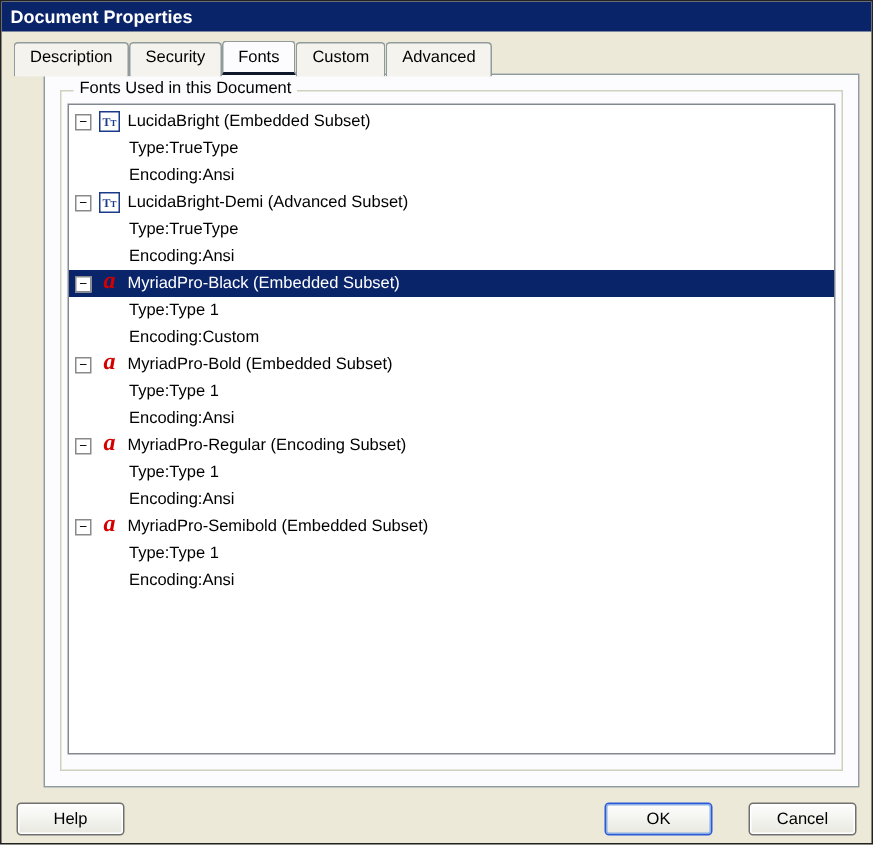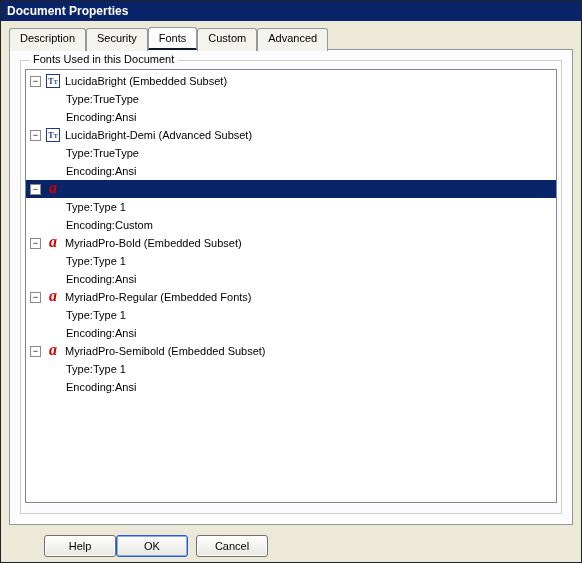--- a/index.html
+++ b/index.html
@@ -51,20 +51,21 @@
     padding-top: 4px;
     padding-bottom: 4px;
     z-index: 3;
   }
   .tab-panel {
     border: 1px solid #919b9c;
     background: #fcfcfe;
     height: 476px;
     padding: 10px 10px;
     position: relative;
+    margin-left: 20px;
   }
   .fieldset {
     border: 1px solid #d0d0bf;
     position: relative;
     padding: 8px 4px 4px 4px;
     height: 454px;
   }
   .legend {
     position: absolute;
     top: -8px;
@@ -126,40 +127,40 @@
     font-family: "Brush Script MT", cursive;
     font-style: italic;
     font-weight: bold;
     color: #d40000;
     font-size: 16px;
     line-height: 1;
     transform: translateY(-1px);
   }
   .bottom {
     display: flex;
+    justify-content: space-between;
     padding: 10px 10px 0 10px;
-    margin-left: 33px;
   }
   .btn {
     min-width: 72px;
     height: 22px;
     border: 1px solid #707070;
     background: linear-gradient(#fefefe,#e8e8e0);
     border-radius: 3px;
     font-family: Tahoma, Arial, sans-serif;
     font-size: 11px;
     cursor: default;
     padding: 0 12px;
     box-shadow: inset 0 0 0 1px #fff;
   }
   .btn-default {
     border: 1px solid #2a5bd7;
     box-shadow: inset 0 0 0 1px #89ade4;
   }
-  .btn-row-right { display:flex; gap:8px; }
+  .btn-row-right { display:flex; gap:24px; }
 </style>
 </head>
 <body>
 
 <div class="titlebar">
   <span>Document Properties</span>
 </div>
 
 <div class="content">
   <div class="tabs">
@@ -206,20 +207,21 @@
           </div>
           <div class="node child">
             <span>Encoding: </span>
             <span>Ansi</span>
           </div>
           <div class="node selected">
             <span class="twisty">−</span>
             <span class="icon">
               <span class="a-glyph">a</span>
             </span>
+            <span>MyriadPro-Black (Embedded Subset)</span>
           </div>
           <div class="node child">
             <span>Type: </span>
             <span>Type 1</span>
           </div>
           <div class="node child">
             <span>Encoding: </span>
             <span>Custom</span>
           </div>
           <div class="node">
@@ -235,21 +237,21 @@
           </div>
           <div class="node child">
             <span>Encoding: </span>
             <span>Ansi</span>
           </div>
           <div class="node">
             <span class="twisty">−</span>
             <span class="icon">
               <span class="a-glyph">a</span>
             </span>
-            <span>MyriadPro-Regular (Embedded Fonts)</span>
+            <span>MyriadPro-Regular (Encoding Subset)</span>
           </div>
           <div class="node child">
             <span>Type: </span>
             <span>Type 1</span>
           </div>
           <div class="node child">
             <span>Encoding: </span>
             <span>Ansi</span>
           </div>
           <div class="node">

